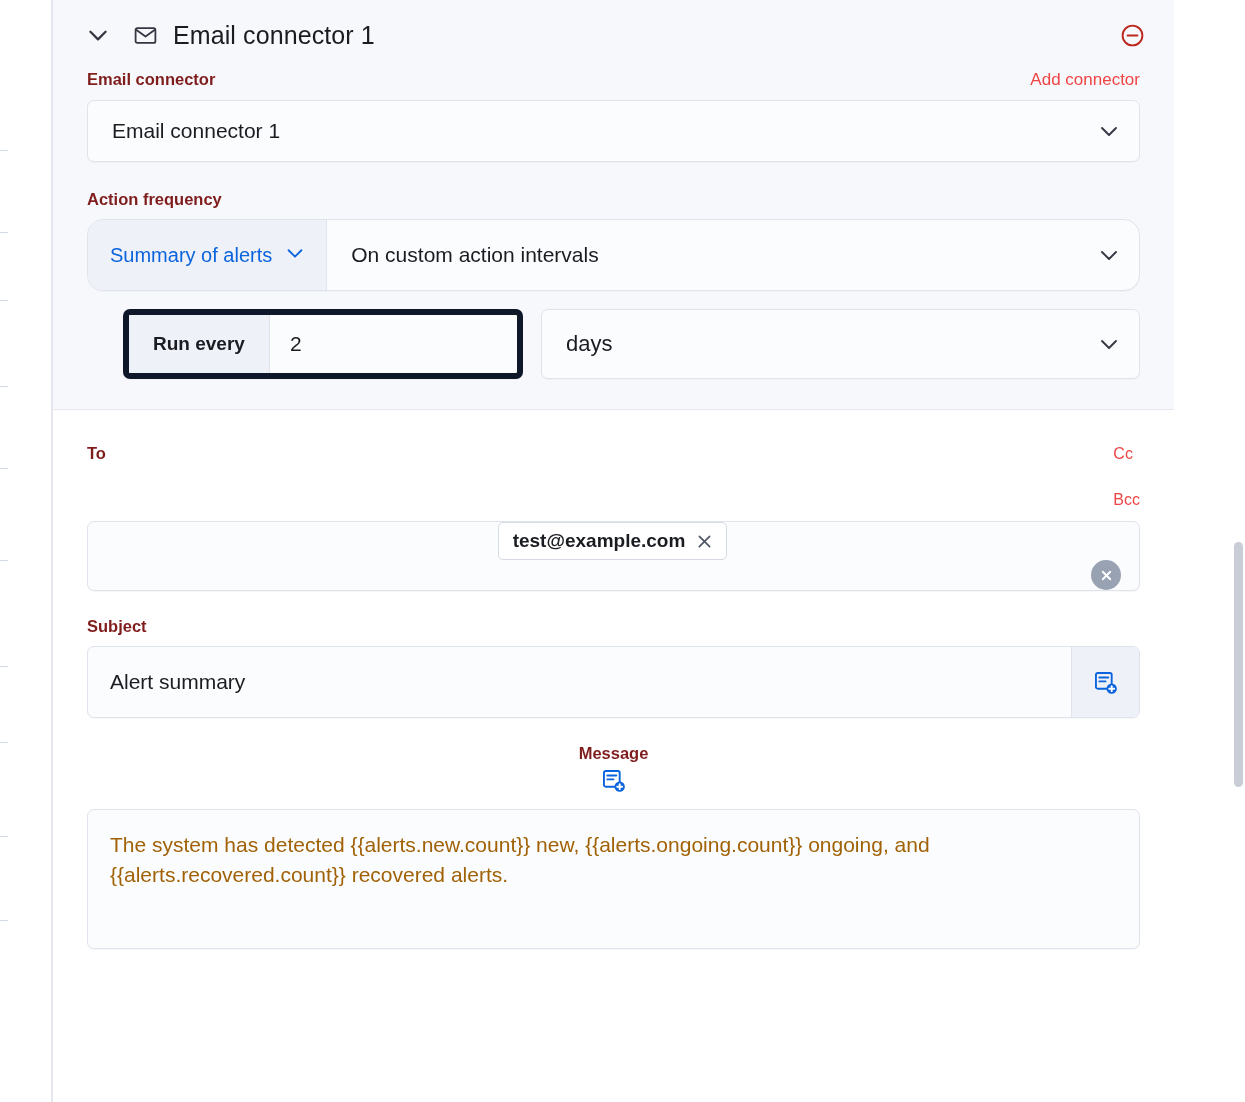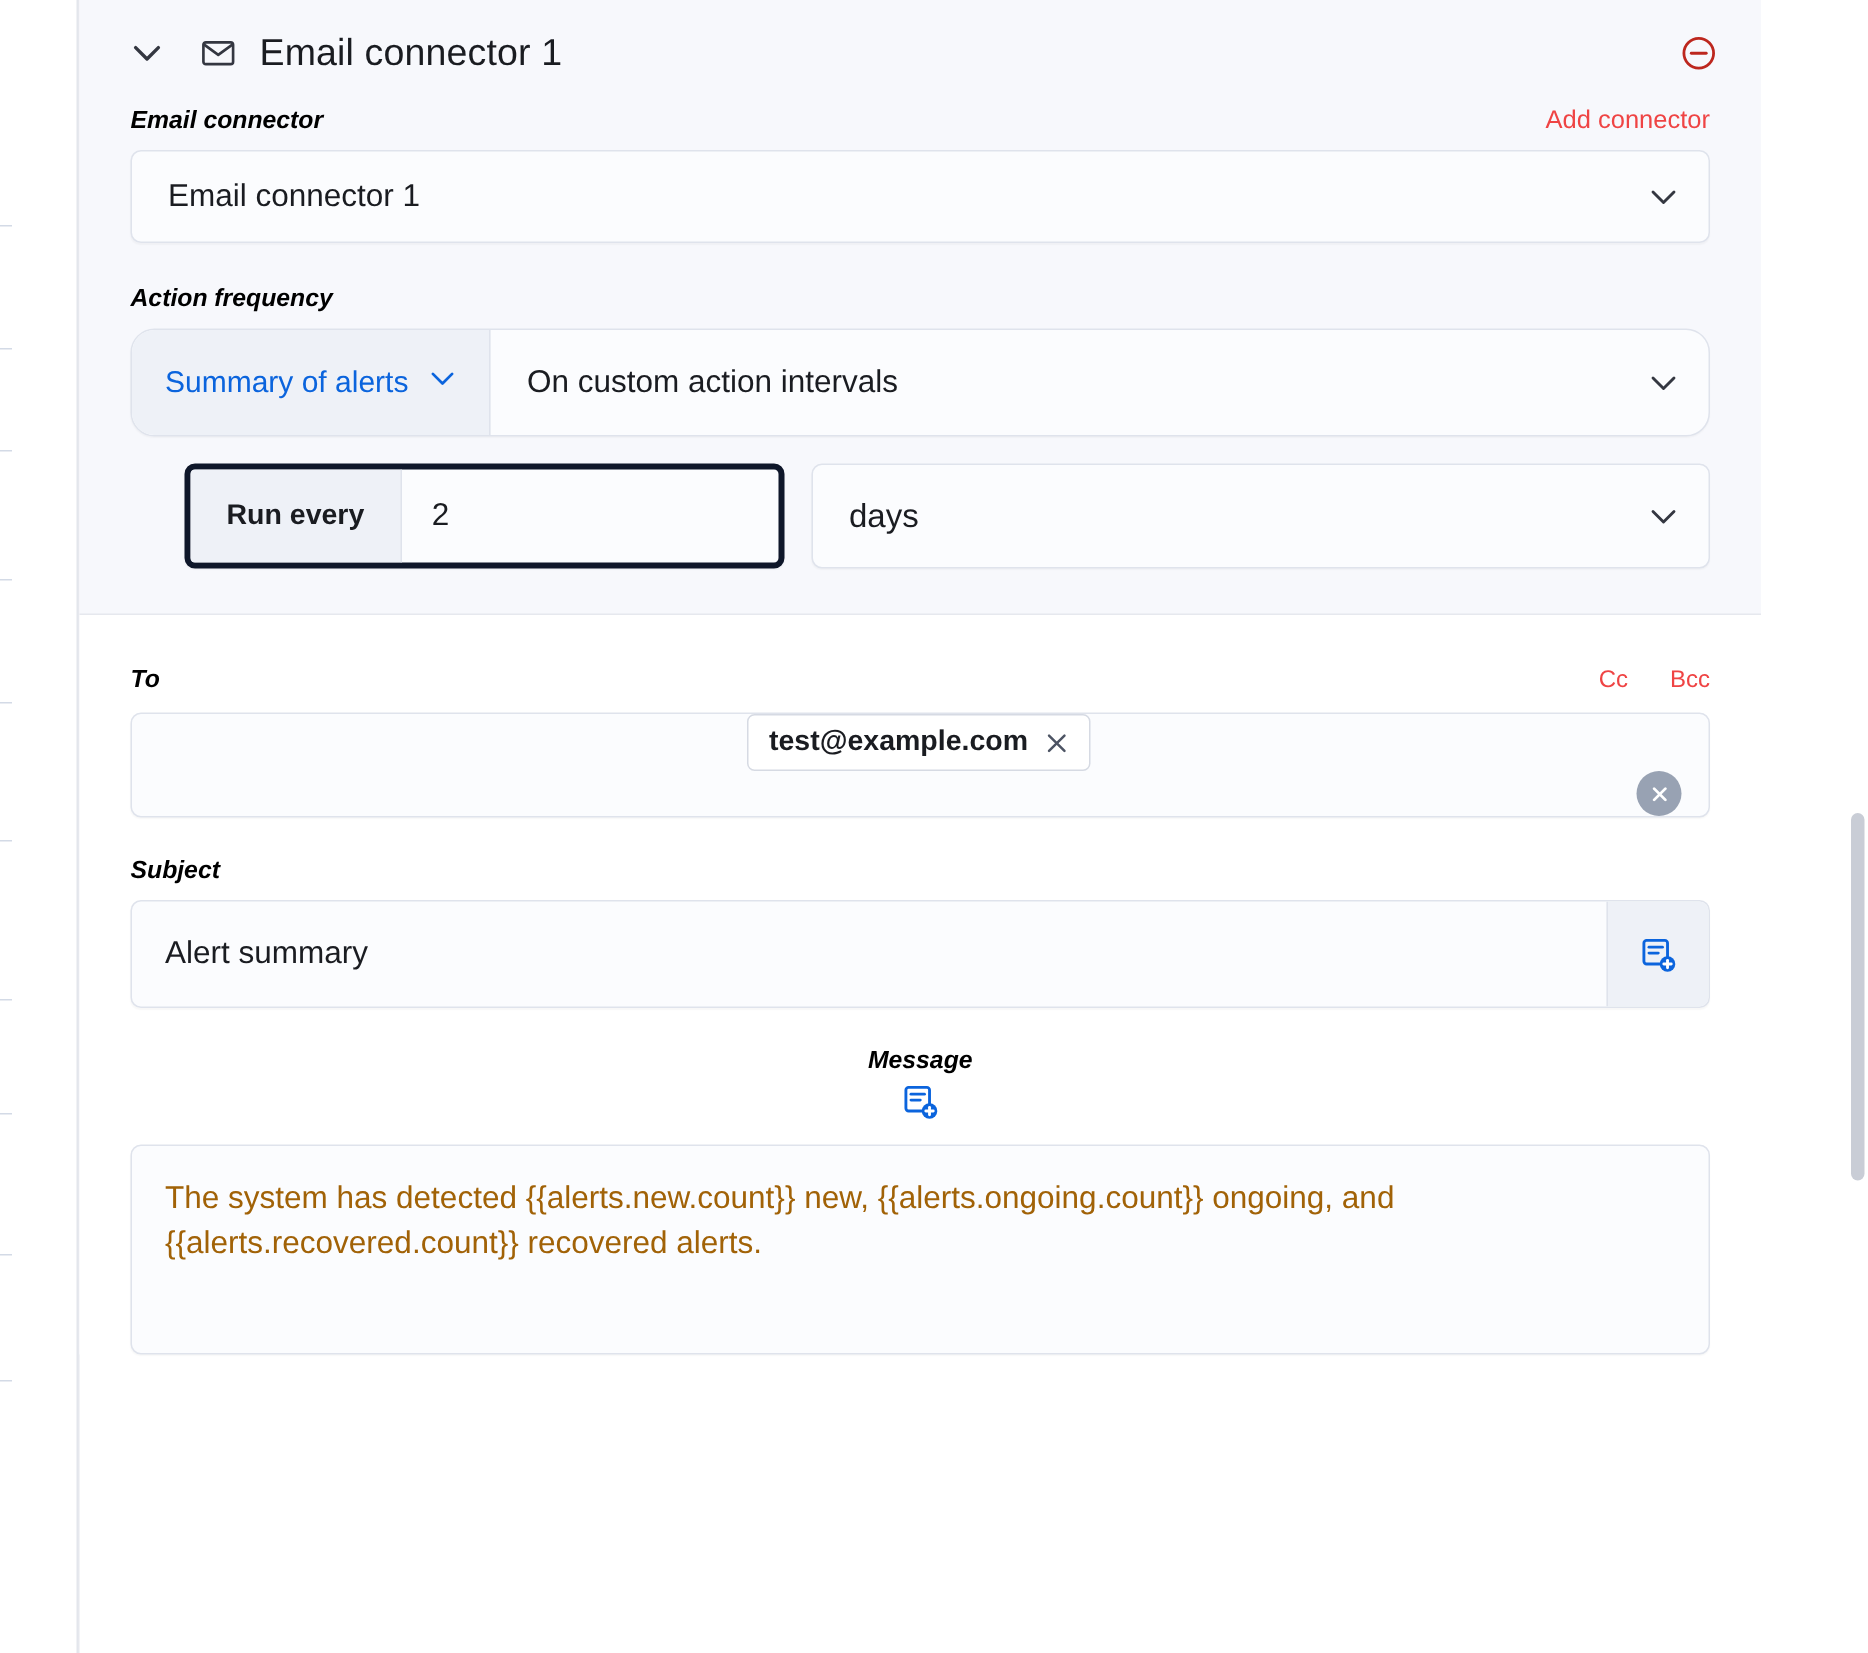--- a/index.html
+++ b/index.html
@@ -92,22 +92,21 @@
 
   .row-label-line {
     display: flex;
     align-items: baseline;
     justify-content: space-between;
     margin-bottom: 10px;
   }
   .field-label {
     font-size: 16.5px;
     font-weight: bold;
-    color: #000000;
-    font-style: italic;
+    color: #7f1d1d;
   }
   .link {
     font-size: 17px;
     color: #ef4444;
     cursor: pointer;
     font-weight: 400;
   }
   .link-sm { font-size: 16px; }
 
   .select-box {
@@ -174,21 +173,21 @@
     align-items: stretch;
     margin-top: 18px;
     padding-left: 36px;
     gap: 18px;
   }
   .run-every-group {
     display: flex;
     align-items: stretch;
     height: 70px;
     width: 400px;
-    border: 4px solid #0f172a;
+    border: 6px solid #0f172a;
     border-radius: 7px;
     overflow: hidden;
     background: #fbfcfe;
     box-shadow: 0 1px 1px rgba(0,0,0,0.03);
   }
   .run-every-label {
     display: flex;
     align-items: center;
     padding: 0 24px;
     background: #eef1f7;
@@ -228,21 +227,21 @@
 
   
   .body-area { padding: 34px 34px 0 34px; background: #ffffff; }
 
   .to-line {
     display: flex;
     align-items: baseline;
     justify-content: space-between;
     margin-bottom: 12px;
   }
-  .to-links { display: flex; gap: 28px; }
+  .to-links { display: flex; gap: 28px; flex-direction: column; }
 
   .combobox {
     width: 100%;
     min-height: 66px;
     background: #fbfcfe;
     border: 1px solid #dfe3ec;
     border-radius: 7px;
     box-shadow: 0 1px 1px rgba(0,0,0,0.03);
     display: flex;
     align-items: center;

